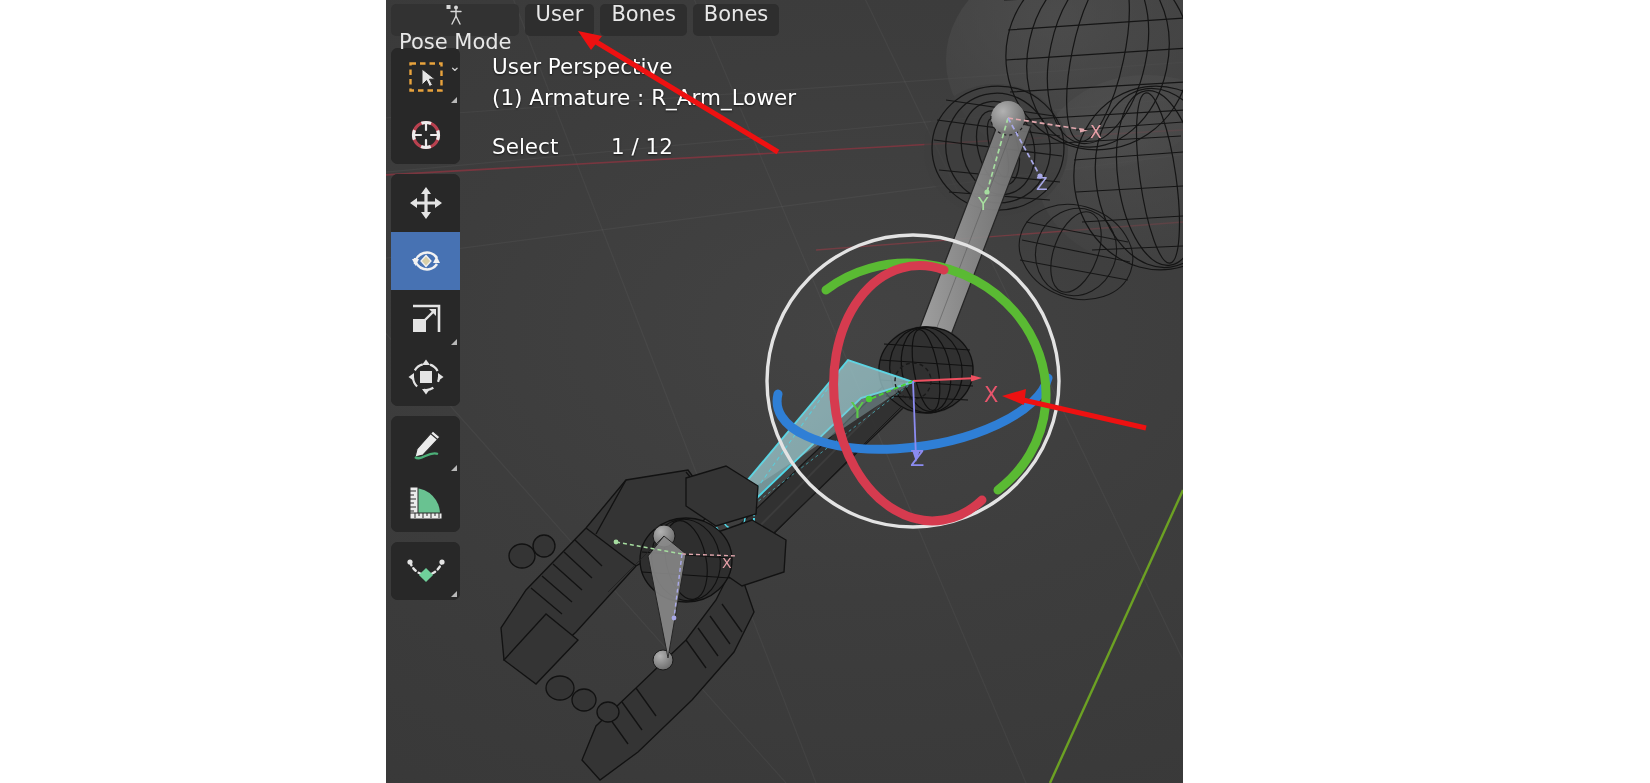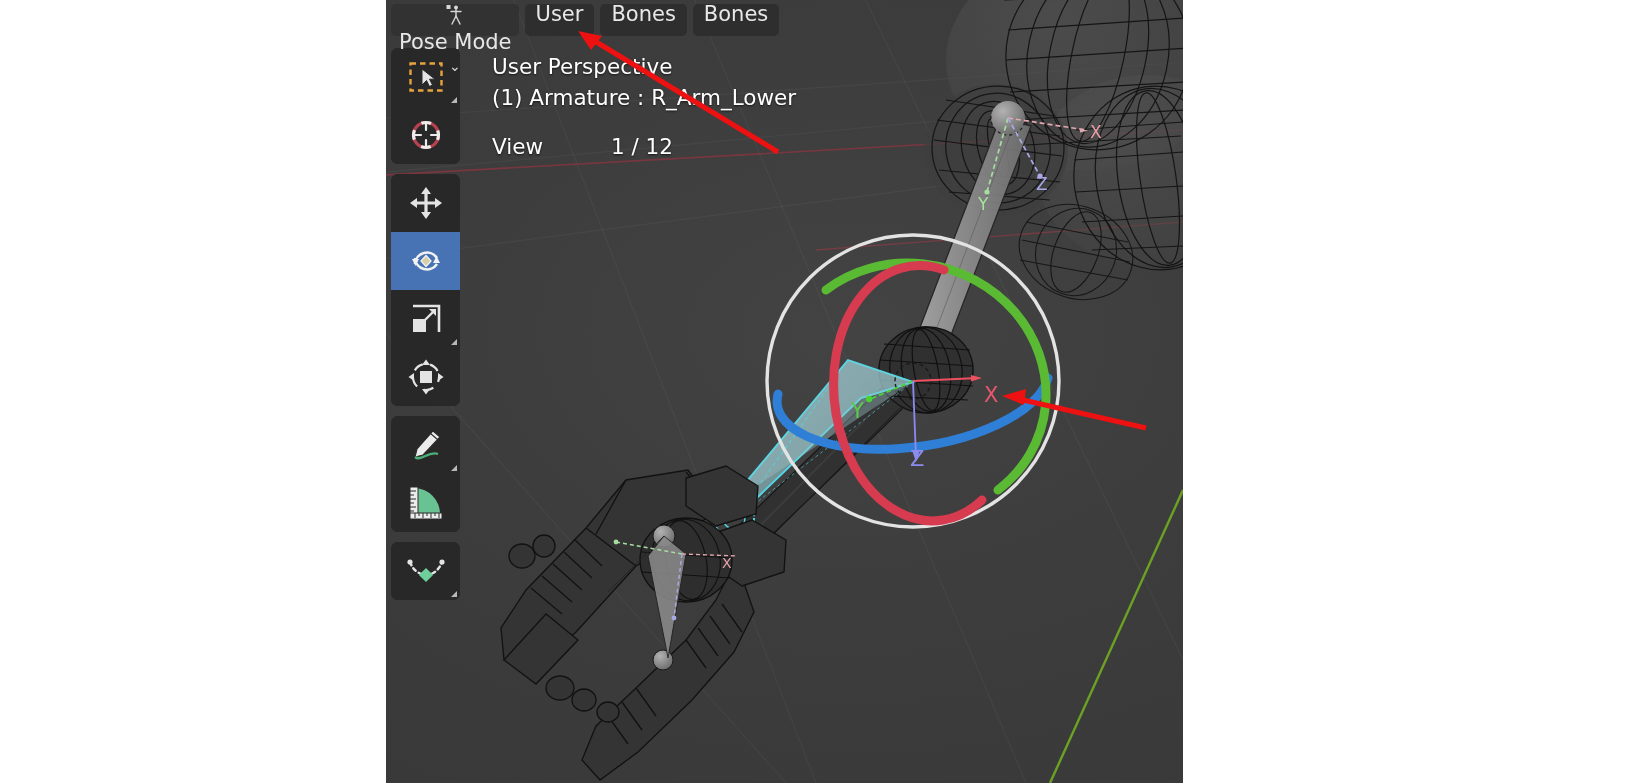--- a/index.html
+++ b/index.html
@@ -476,21 +476,21 @@
         <span class="corner-tri"></span>
       </div>
     </div>
 
   </div>
 
   <div id="info-overlay">
     <div class="row">User Perspective</div>
     <div class="row">(1) Armature : R_Arm_Lower</div>
     <div id="bones-row">
-      <span class="lbl">View</span>
+      <span class="lbl">Select</span>
       <span>1 / 12</span>
     </div>
   </div>
 
   <svg id="annot" width="797" height="783" viewBox="0 0 797 783">
     <g>
       <path d="M 392 152 L 202 37" stroke="#ee1111" stroke-width="5.2" fill="none"></path>
       <path d="M 192 31 L 216 36 L 205 50 Z" fill="#ee1111"></path>
     </g>
     <g>

